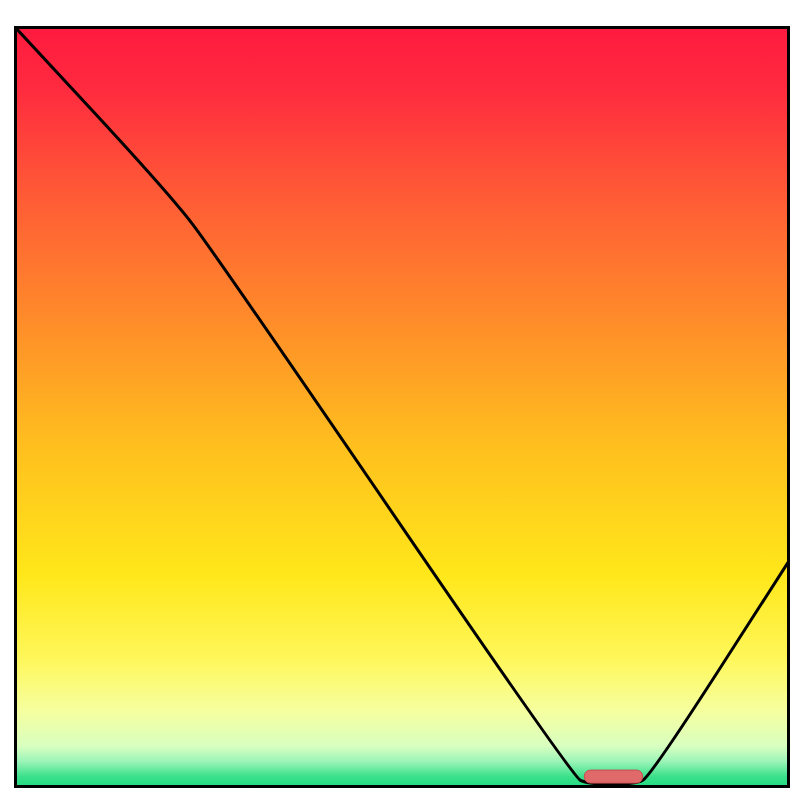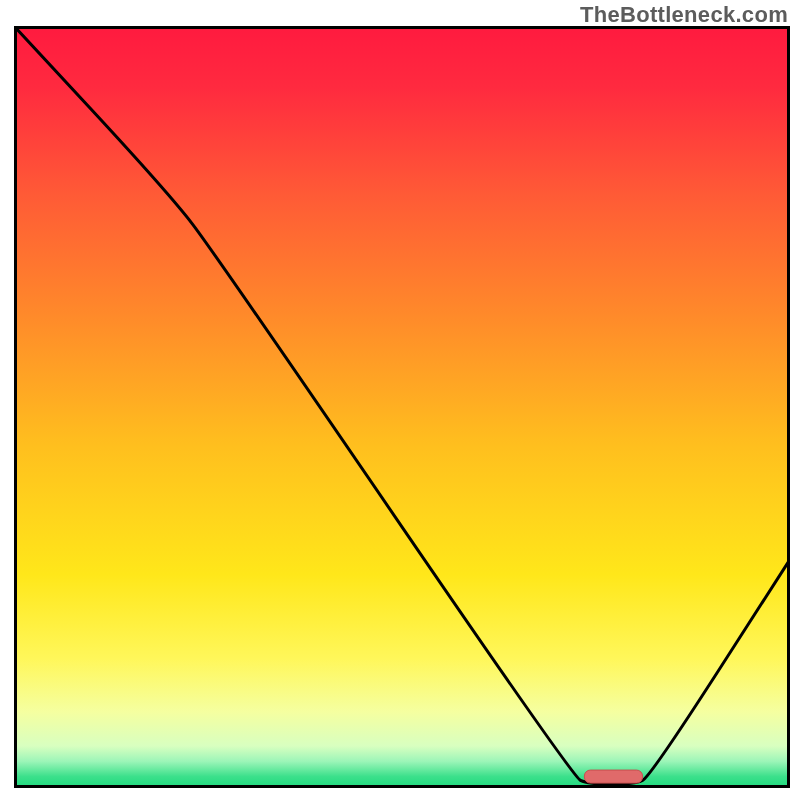--- a/index.html
+++ b/index.html
@@ -20,21 +20,20 @@
     top: 26px;
     width: 776px;
     height: 762px;
   }
   svg { display: block; }
 </style>
 </head>
 <body>
 
 <div class="wrap">
-  <div class="attribution">TheBottleneck.com</div>
   <div class="plot">
     <svg id="chart-svg" width="776" height="762" viewBox="0 0 776 762" preserveAspectRatio="none">
       <defs>
         <linearGradient id="bg-grad" x1="0" y1="0" x2="0" y2="1">
             <stop offset="0%" stop-color="#ff1a3f"></stop>
             <stop offset="8%" stop-color="#ff2a3f"></stop>
             <stop offset="22%" stop-color="#ff5a36"></stop>
             <stop offset="38%" stop-color="#ff8a2a"></stop>
             <stop offset="55.00000000000001%" stop-color="#ffbf1e"></stop>
             <stop offset="72%" stop-color="#ffe71a"></stop>

